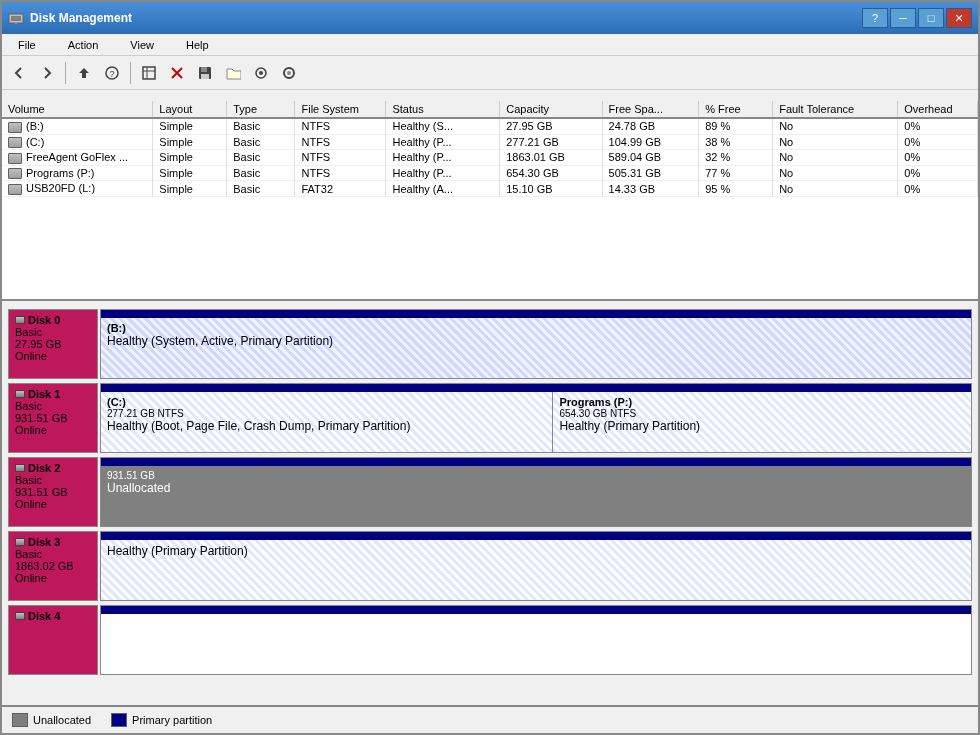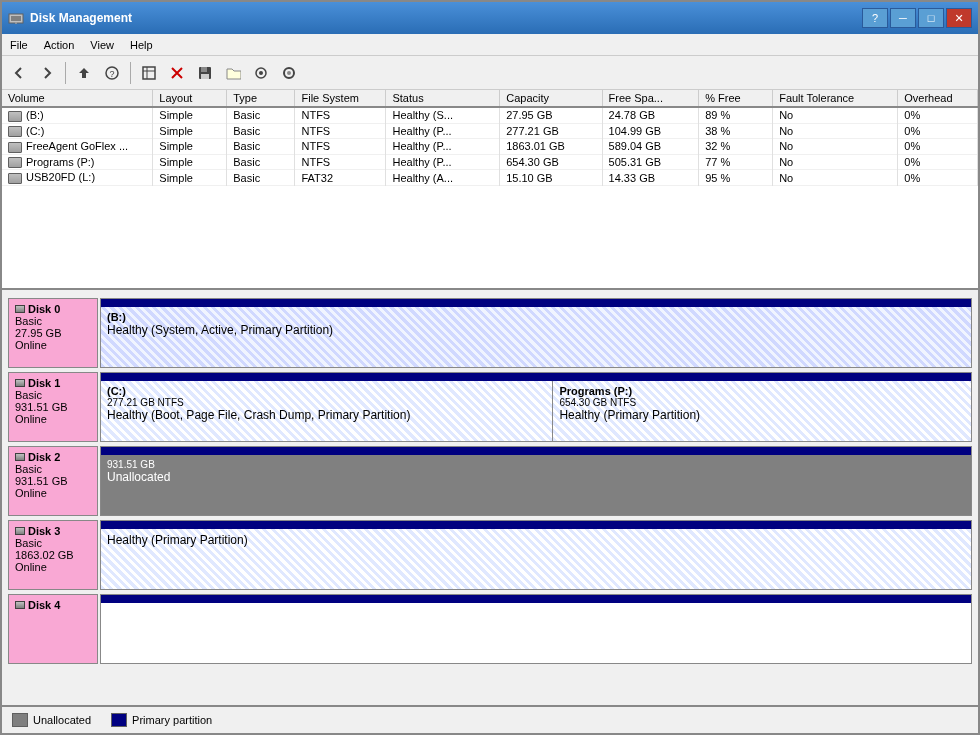--- a/index.html
+++ b/index.html
@@ -70,21 +70,21 @@
     .menu-bar {
       height: 22px;
       background: #f0f0f0;
       display: flex;
       align-items: center;
       border-bottom: 1px solid #ccc;
       flex-shrink: 0;
     }
 
     .menu-item {
-      padding: 2px 8px;
+      padding: 2px 16px;
       cursor: pointer;
       font-size: 11px;
     }
 
     
     .toolbar {
       height: 34px;
       background: #f0f0f0;
       border-bottom: 1px solid #ccc;
       display: flex;
@@ -112,20 +112,21 @@
       cursor: pointer;
       font-size: 14px;
     }
 
     
     .main-content {
       flex: 1;
       display: flex;
       flex-direction: column;
       overflow: hidden;
+      margin-top: 11px;
     }
 
     
     .table-section {
       flex: 0 0 auto;
       min-height: 200px;
       max-height: 240px;
       overflow-y: auto;
       background: white;
       border-bottom: 2px solid #888;
@@ -169,21 +170,21 @@
     .disk-row {
       display: flex;
       align-items: stretch;
       margin: 4px 6px;
       min-height: 70px;
     }
 
     .disk-label {
       width: 90px;
       min-width: 90px;
-      background: #f9a8d4;
+      background: #be185d;
       border: 1px solid #888;
       padding: 4px 6px;
       font-size: 11px;
       display: flex;
       flex-direction: column;
       justify-content: flex-start;
     }
 
     .disk-label .disk-name {
       font-weight: bold;

